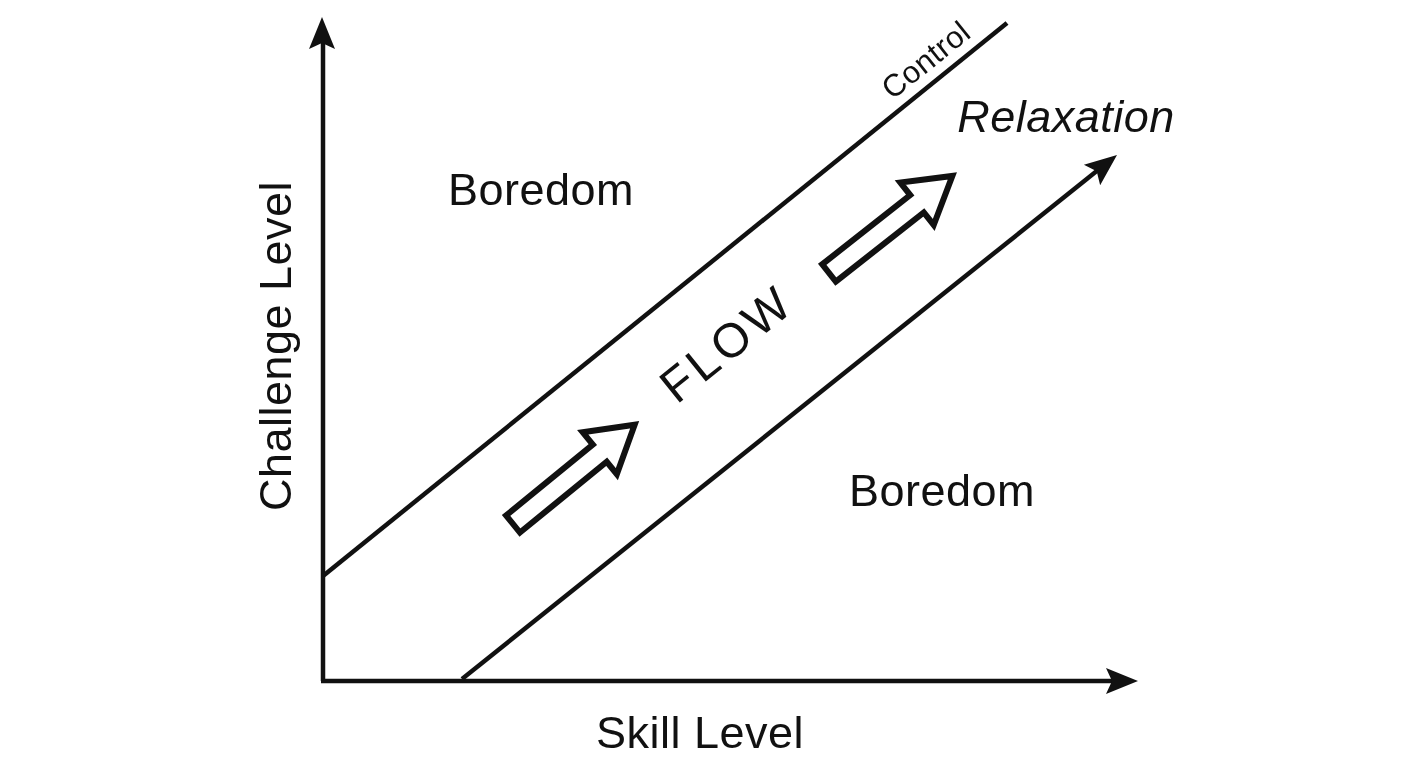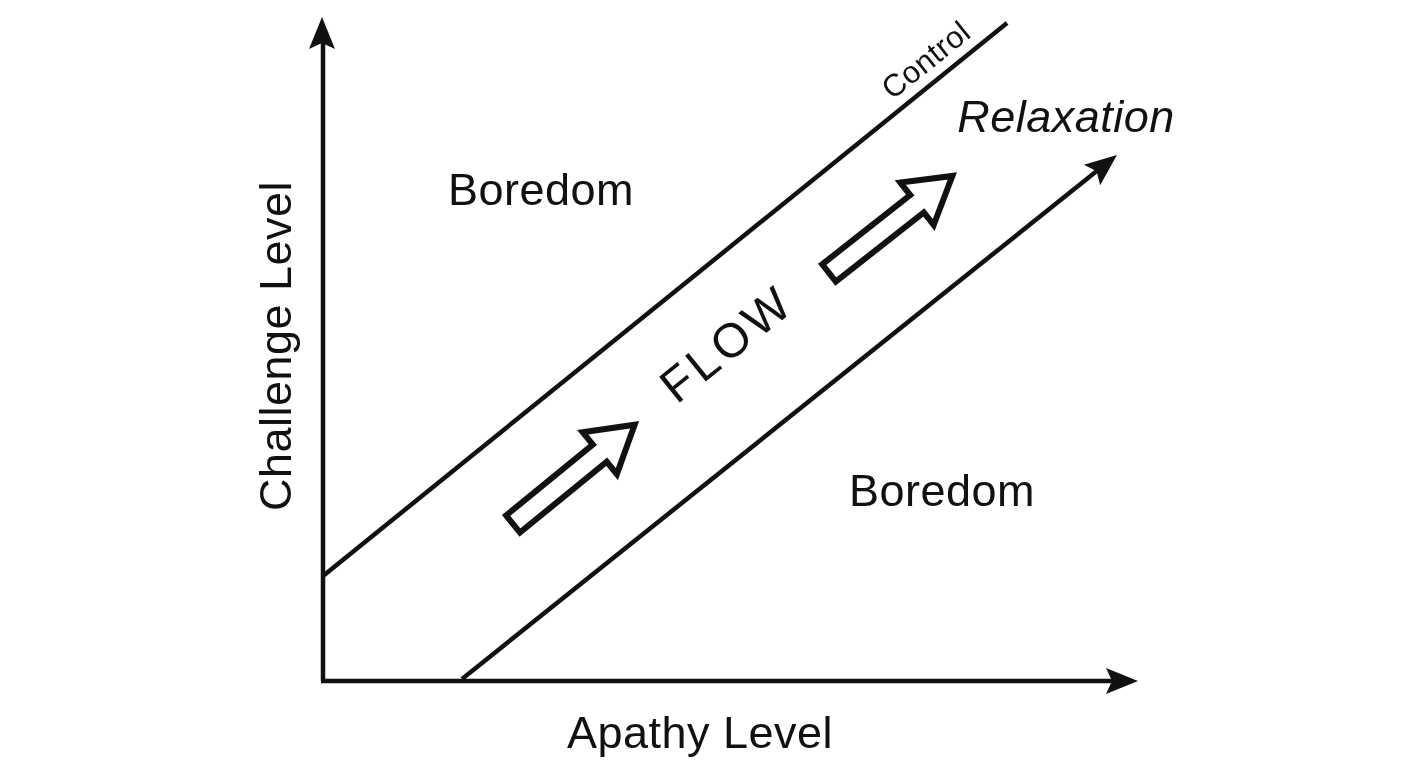--- a/index.html
+++ b/index.html
@@ -96,17 +96,17 @@
 
   <div class="label region relaxation">Relaxation</div>
 
   <div class="label region boredom">Boredom</div>
 
 
   <div class="label flow">FLOW</div>
 
   <div class="label control">Control</div>
 
-  <div class="label x-axis">Apathy Level</div>
+  <div class="label x-axis">Skill Level</div>
 
   <div class="label y-axis">Challenge Level</div>
 
 </div>
 
 </body></html>

